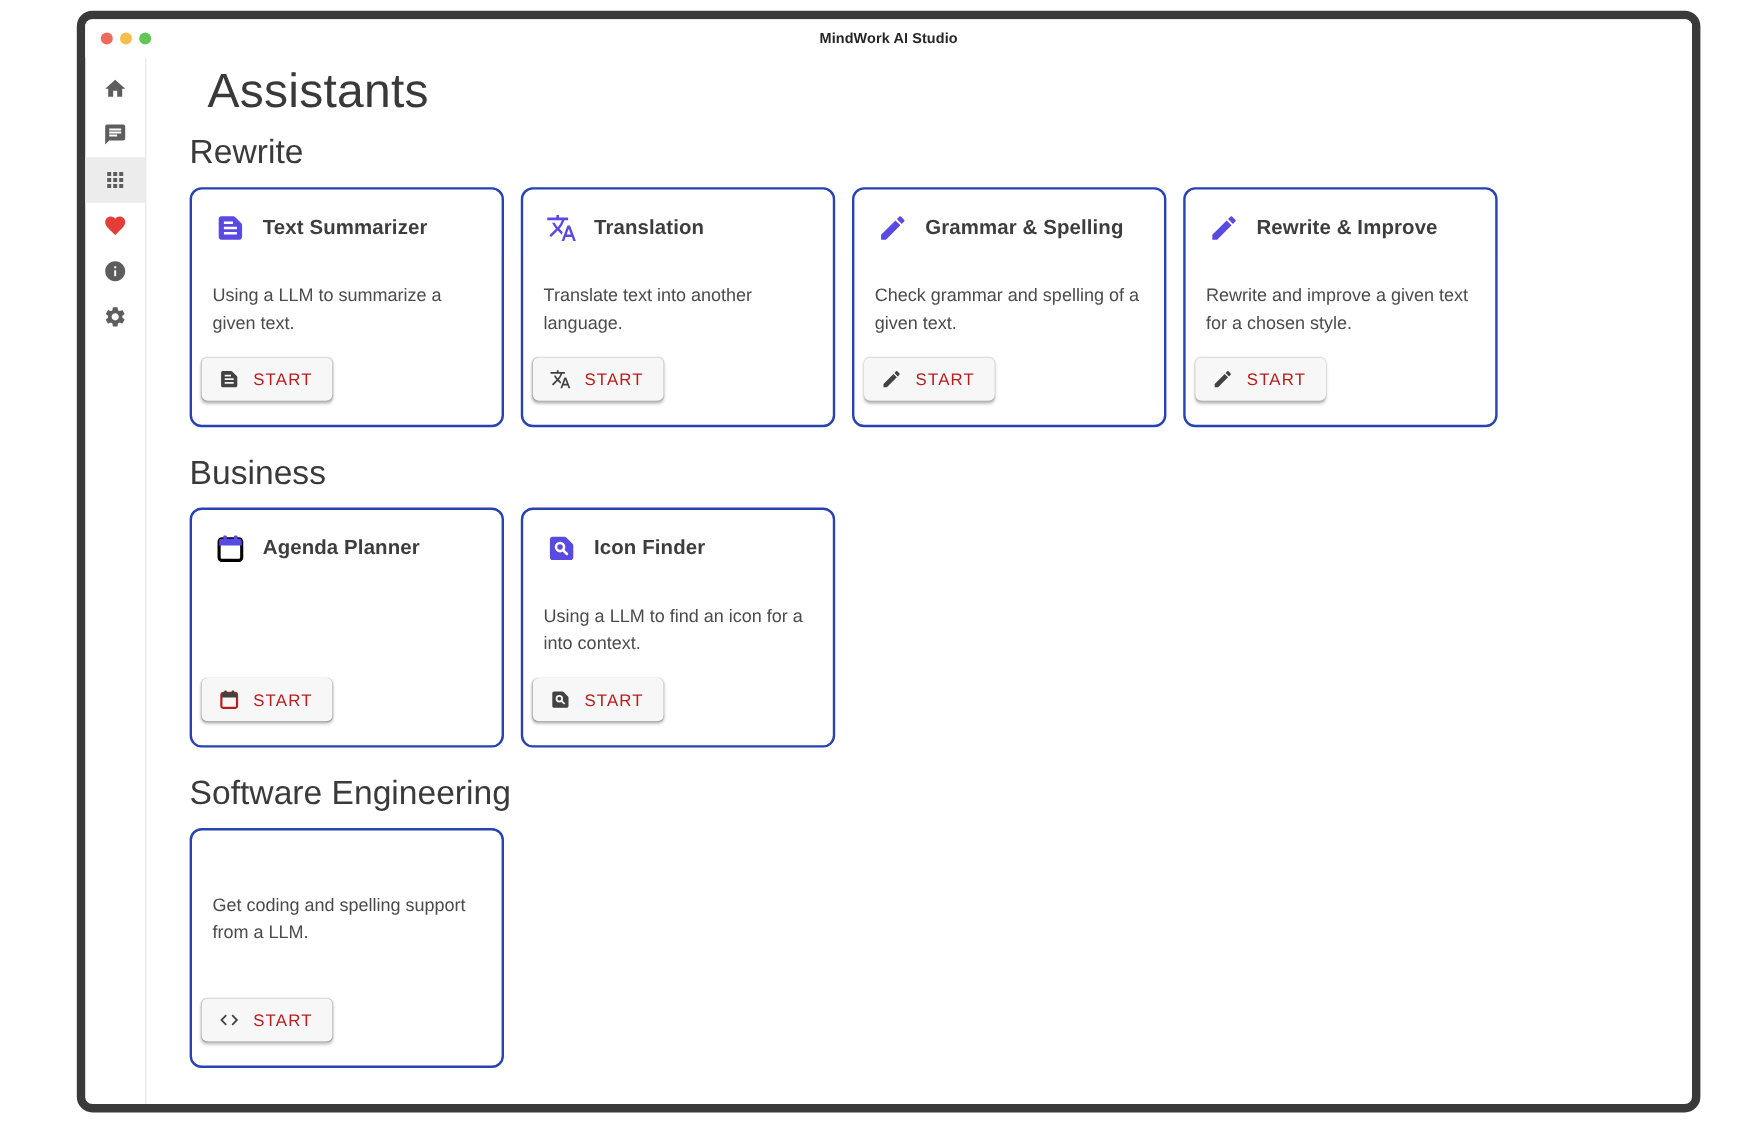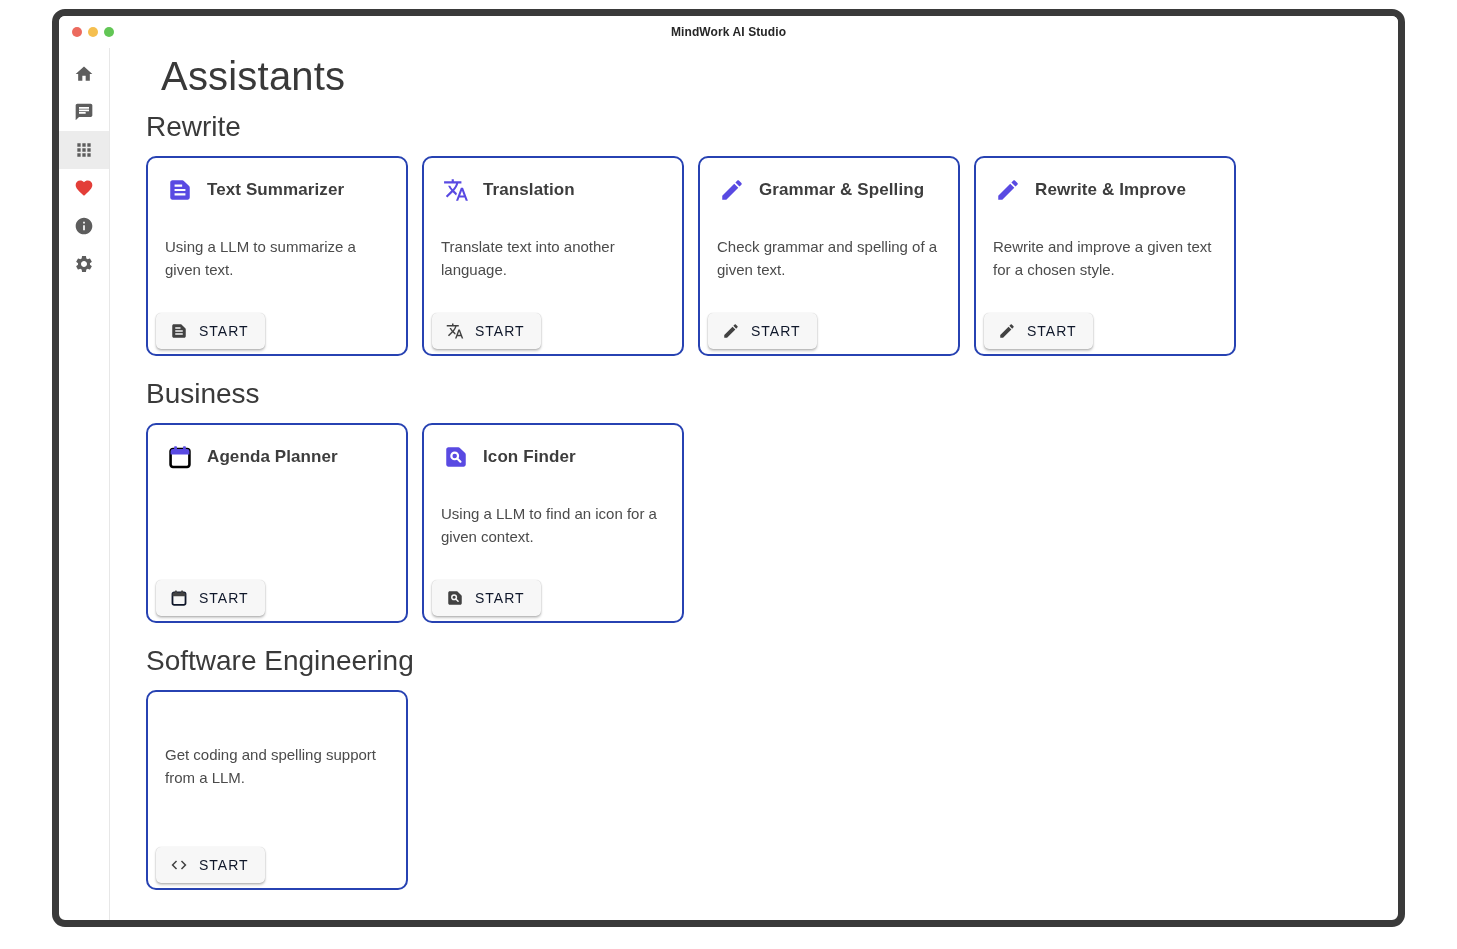--- a/index.html
+++ b/index.html
@@ -2,21 +2,21 @@
 <html><head>
 <meta charset="utf-8">
 <style>
   html,body{margin:0;padding:0;}
   body{
     width:1457px;height:949px;background:#ffffff;overflow:hidden;
     font-family:"Liberation Sans", sans-serif;
     -webkit-font-smoothing:antialiased;
   }
   .window{
-    position:absolute;left:52px;top:9px;width:1353px;height:918px;
+    position:absolute;left:64px;top:9px;width:1353px;height:918px;
     box-sizing:border-box;background:#ffffff;
     border:7px solid #3a3a3a;border-radius:13px;
     display:flex;flex-direction:column;overflow:hidden;
   }
   
   .titlebar{position:relative;height:32px;flex:none;background:#ffffff;}
   .traffic{position:absolute;left:13px;top:50%;transform:translateY(-50%);display:flex;gap:6px;}
   .light{width:10px;height:10px;border-radius:50%;}
   .light.red{background:#ec6a5e;}
   .light.yellow{background:#f5bf4f;}
@@ -37,37 +37,37 @@
   .side-item.heart svg{fill:#e33e38;}
   .main{flex:1;padding:4px 24px 0 36px;overflow:hidden;}
   
   .page-title{font-size:40px;font-weight:400;color:#393939;margin:2px 15px 12px;letter-spacing:.2px;}
   .section-heading{font-size:28px;font-weight:400;color:#3a3a3a;margin:0 0 13px;}
   
   .card-row{display:flex;gap:14px;margin-bottom:22px;}
   .card{
     width:262px;height:200px;box-sizing:border-box;
     border:2px solid #2742b2;border-radius:10px;background:#fff;
-    padding:19px 16px 5px;display:flex;flex-direction:column;
+    padding:19px 16px 20px;display:flex;flex-direction:column;
   }
   .card-header{display:flex;align-items:center;gap:14px;padding-left:3px;}
   .card-header svg{width:26px;height:26px;fill:#594ae2;flex:none;}
   .card-title{font-size:17px;font-weight:bold;color:#3d3d3d;letter-spacing:.1px;}
   .card-desc{
     margin:32px 0 0 1px;font-size:15px;color:#4b4b4b;line-height:1.55;
     max-width:230px;
   }
   .start-button{
     margin-top:auto;margin-left:-8px;align-self:flex-start;
     display:inline-flex;align-items:center;gap:11px;
     padding:9px 16px 9px 14px;border:none;border-radius:5px;cursor:pointer;
     background:#f7f7f7;
     box-shadow:0 2px 3px rgba(0,0,0,.18),0 1px 2px rgba(0,0,0,.14),0 0 1px rgba(0,0,0,.2);
     font-family:"Liberation Sans", sans-serif;
-    font-size:14px;font-weight:500;color:#0f172a;letter-spacing:.07em;
+    font-size:14px;font-weight:500;color:#b91c1c;letter-spacing:.07em;
   }
   .start-button svg{width:18px;height:18px;fill:#424242;flex:none;}
 </style>
 </head>
 <body>
 
 <div class="window">
 
   <div class="titlebar">
     <div class="traffic">
@@ -211,21 +211,21 @@
 
         <div class="card">
           <div class="card-header">
             <svg viewBox="0 0 24 24">
               <path d="M14.17 3H5c-1.1 0-2 .9-2 2v14c0 1.1.9 2 2 2h14c1.1 0 2-.9 2-2V9.83c0-.53-.21-1.04-.59-1.41l-4.83-4.83c-.37-.38-.88-.59-1.41-.59z"></path>
               <circle cx="10.8" cy="11" r="3.1" fill="none" stroke="#ffffff" stroke-width="2"></circle>
               <line x1="13.1" y1="13.3" x2="16.1" y2="16.3" stroke="#ffffff" stroke-width="2" stroke-linecap="round"></line>
             </svg>
             <span class="card-title">Icon Finder</span>
           </div>
-          <p class="card-desc">Using a LLM to find an icon for a given context.</p>
+          <p class="card-desc">Using a LLM to find an icon for a into context.</p>
           <button class="start-button">
             <svg viewBox="0 0 24 24">
               <path d="M14.17 3H5c-1.1 0-2 .9-2 2v14c0 1.1.9 2 2 2h14c1.1 0 2-.9 2-2V9.83c0-.53-.21-1.04-.59-1.41l-4.83-4.83c-.37-.38-.88-.59-1.41-.59z"></path>
               <circle cx="10.8" cy="11" r="3.1" fill="none" stroke="#f7f7f7" stroke-width="2"></circle>
               <line x1="13.1" y1="13.3" x2="16.1" y2="16.3" stroke="#f7f7f7" stroke-width="2" stroke-linecap="round"></line>
             </svg>
             <span>START</span>
           </button>
         </div>
 

